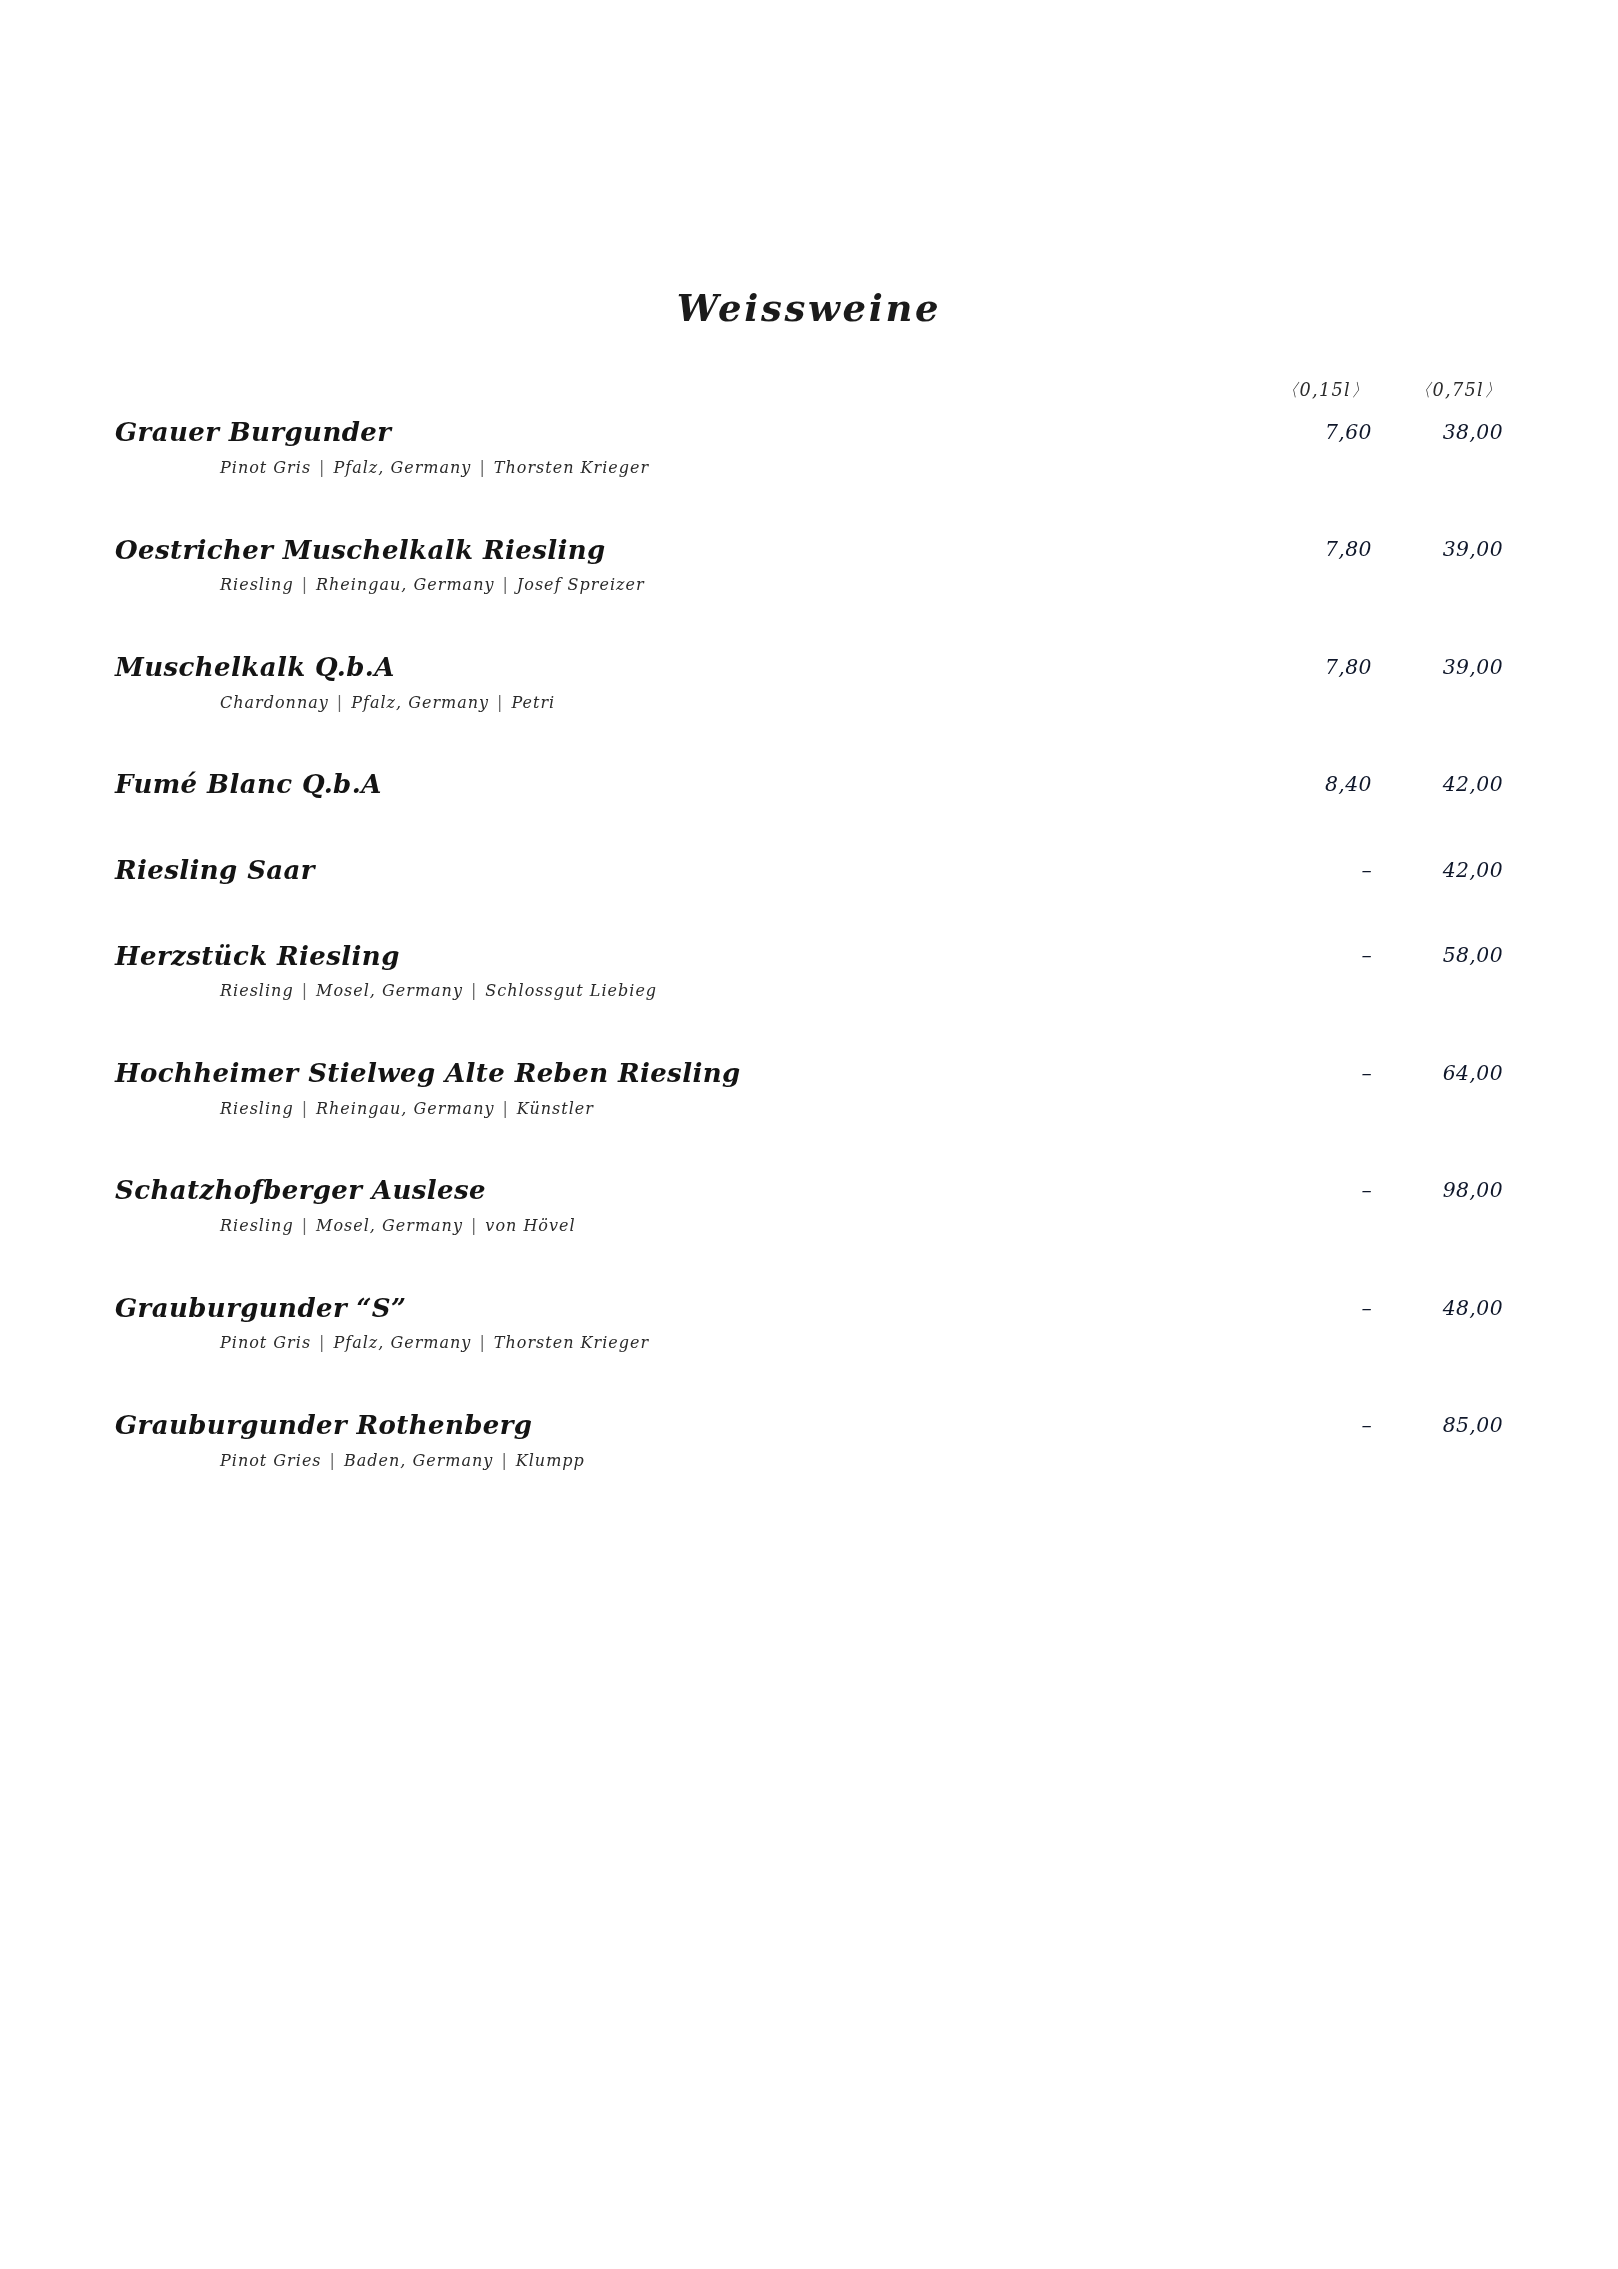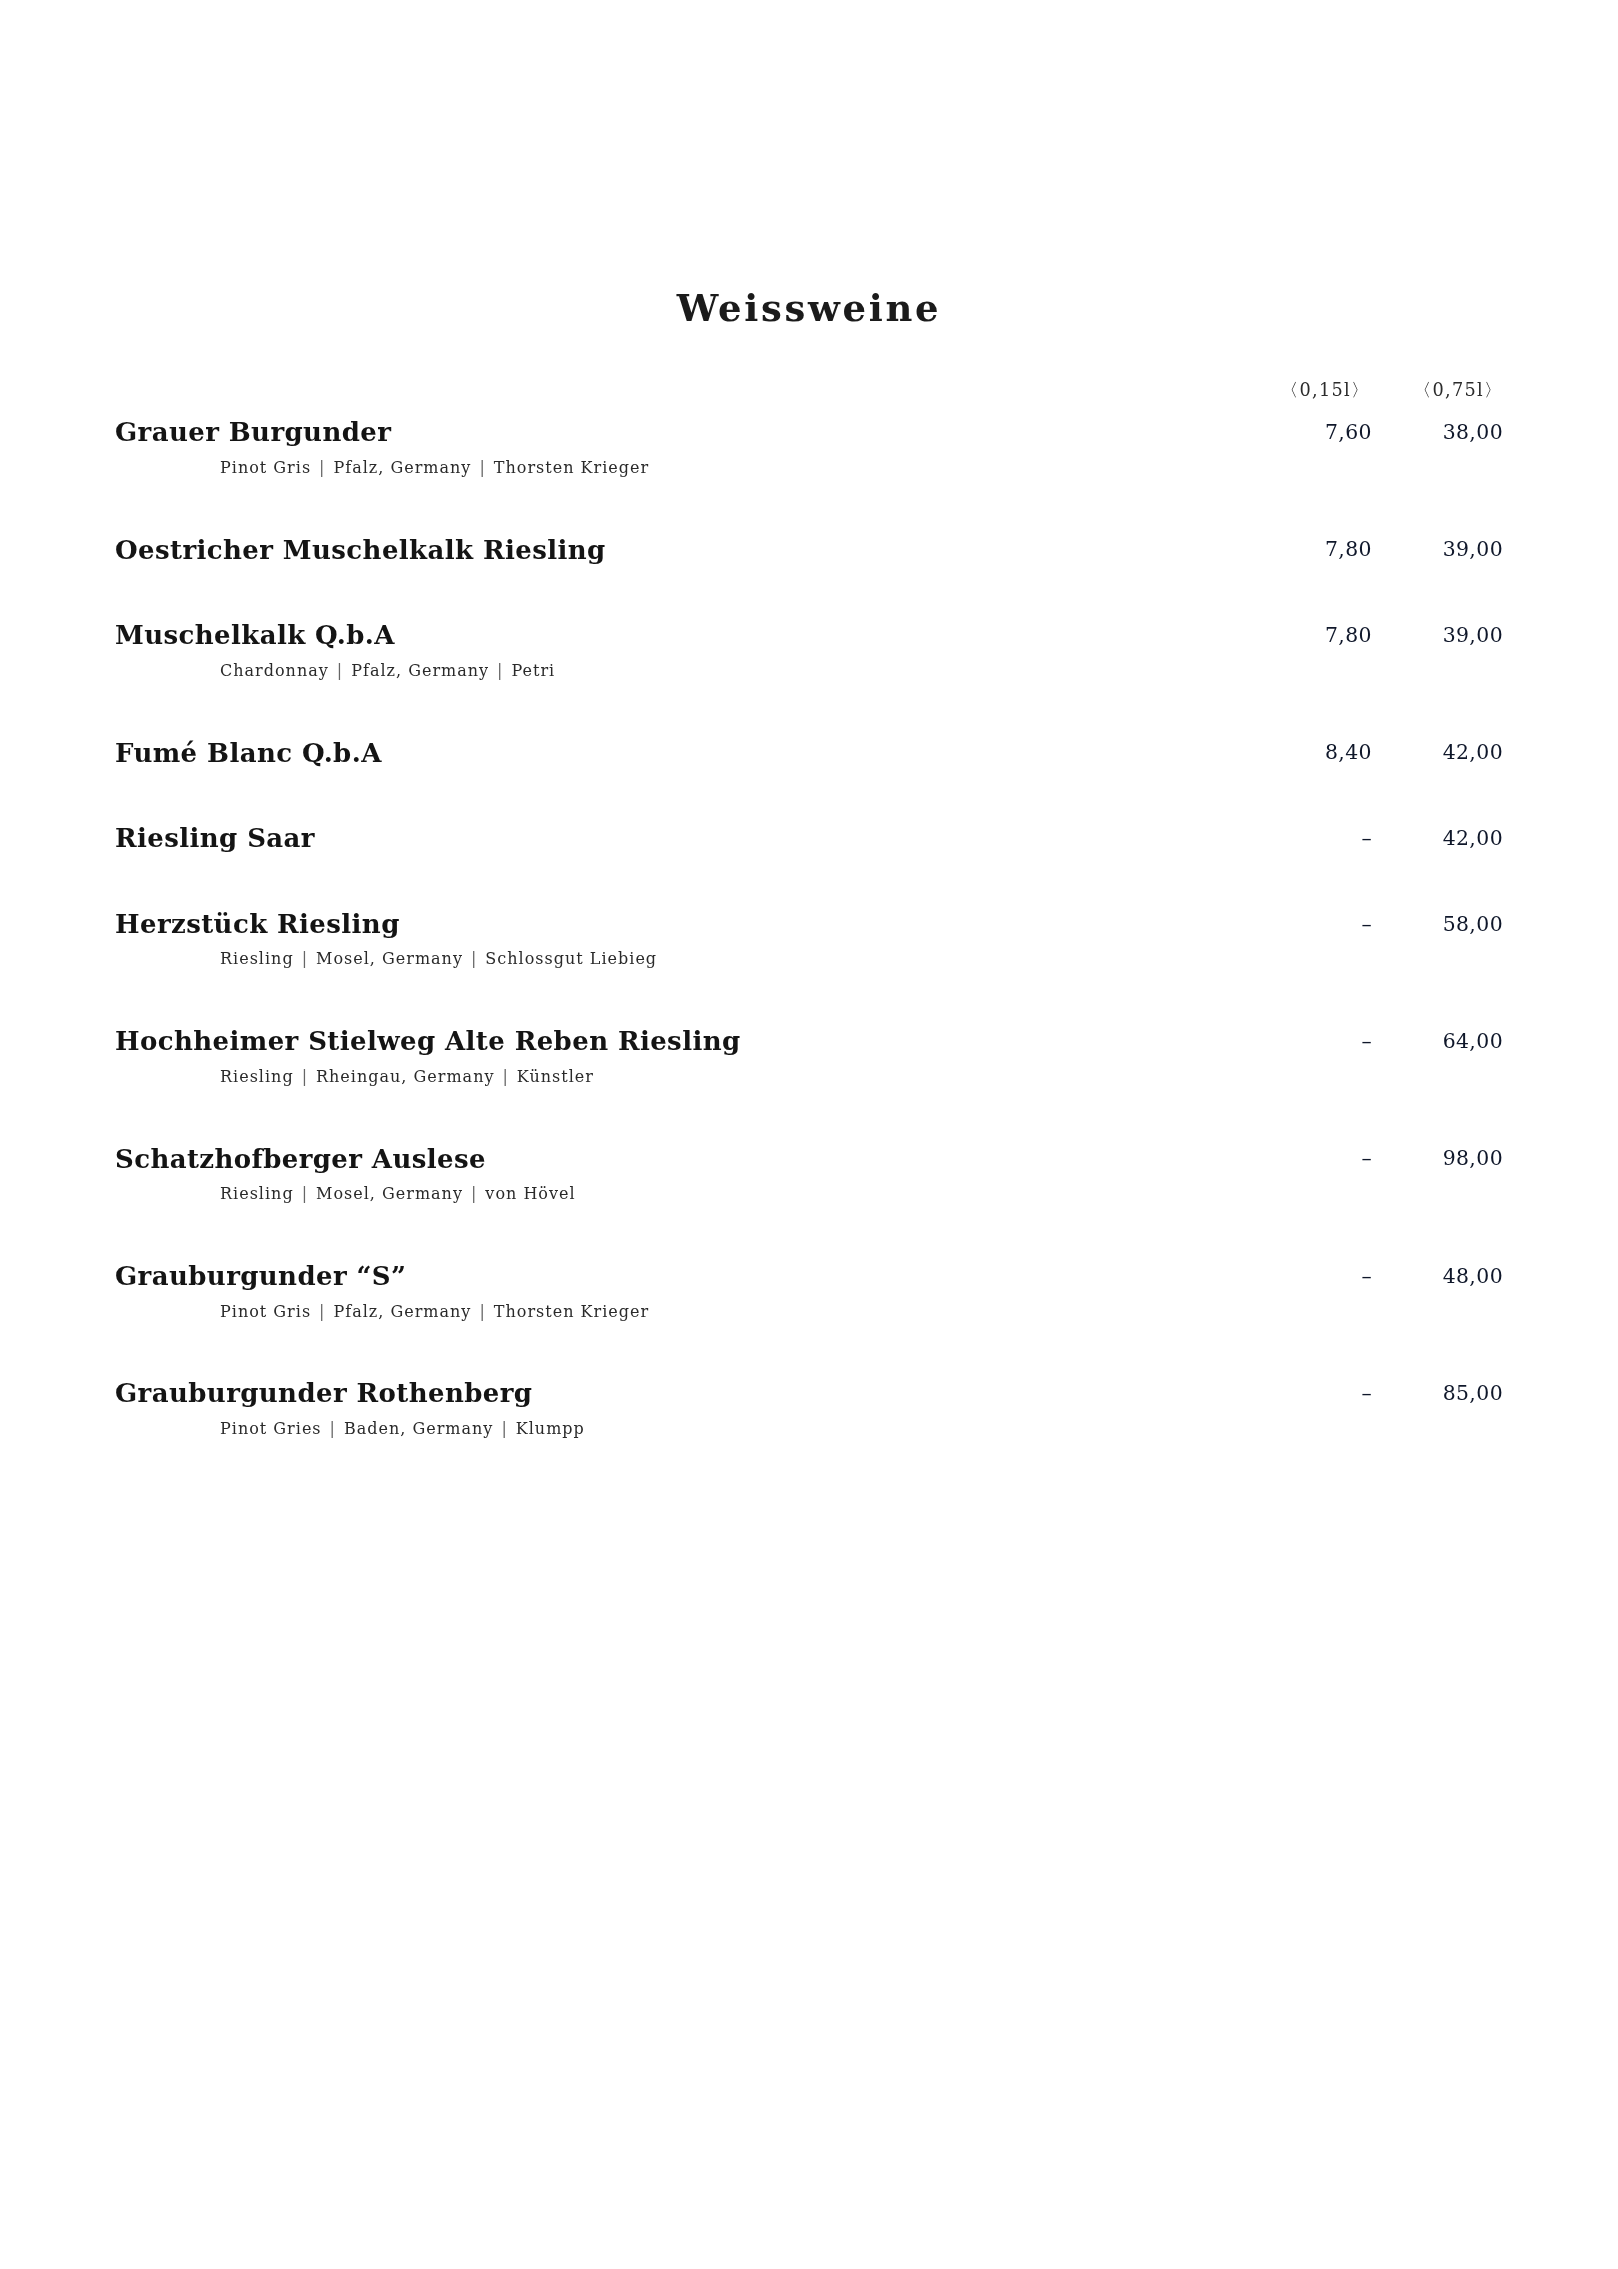--- a/index.html
+++ b/index.html
@@ -13,20 +13,21 @@
     font-family: "Liberation Serif", serif;
     color: #1a1a1a;
     -webkit-font-smoothing: antialiased;
   }
   .page {
     position: relative;
     width: 1618px;
     height: 2270px;
     box-sizing: border-box;
     padding: 0 115px;
+    font-style: italic;
   }
 
   .menu-title {
     text-align: center;
     font-family: "DejaVu Serif", serif;
     font-weight: bold;
     font-size: 37px;
     letter-spacing: 2.7px;
     color: #1b1b1b;
     margin: 0;
@@ -118,20 +119,21 @@
     <span class="unit unit-bottle">〈0,75l〉</span>
   </div>
 
   <div class="wine-list">
       <div class="wine">
         <div class="wine-head"><span class="wine-name">Grauer Burgunder</span><span class="price price-glass">7,60</span><span class="price price-bottle">38,00</span></div>
         <div class="wine-desc"><span>Pinot Gris</span><span class="sep">|</span><span>Pfalz, Germany</span><span class="sep">|</span><span>Thorsten Krieger</span></div>
       </div>
       <div class="wine">
         <div class="wine-head"><span class="wine-name">Oestricher Muschelkalk Riesling</span><span class="price price-glass">7,80</span><span class="price price-bottle">39,00</span></div>
+        <div class="wine-desc"><span>Riesling</span><span class="sep">|</span><span>Rheingau, Germany</span><span class="sep">|</span><span>Josef Spreizer</span></div>
       </div>
       <div class="wine">
         <div class="wine-head"><span class="wine-name">Muschelkalk Q.b.A</span><span class="price price-glass">7,80</span><span class="price price-bottle">39,00</span></div>
         <div class="wine-desc"><span>Chardonnay</span><span class="sep">|</span><span>Pfalz, Germany</span><span class="sep">|</span><span>Petri</span></div>
       </div>
       <div class="wine">
         <div class="wine-head"><span class="wine-name">Fumé Blanc Q.b.A</span><span class="price price-glass">8,40</span><span class="price price-bottle">42,00</span></div>
       </div>
       <div class="wine">
         <div class="wine-head"><span class="wine-name">Riesling Saar</span><span class="price price-glass">–</span><span class="price price-bottle">42,00</span></div>

